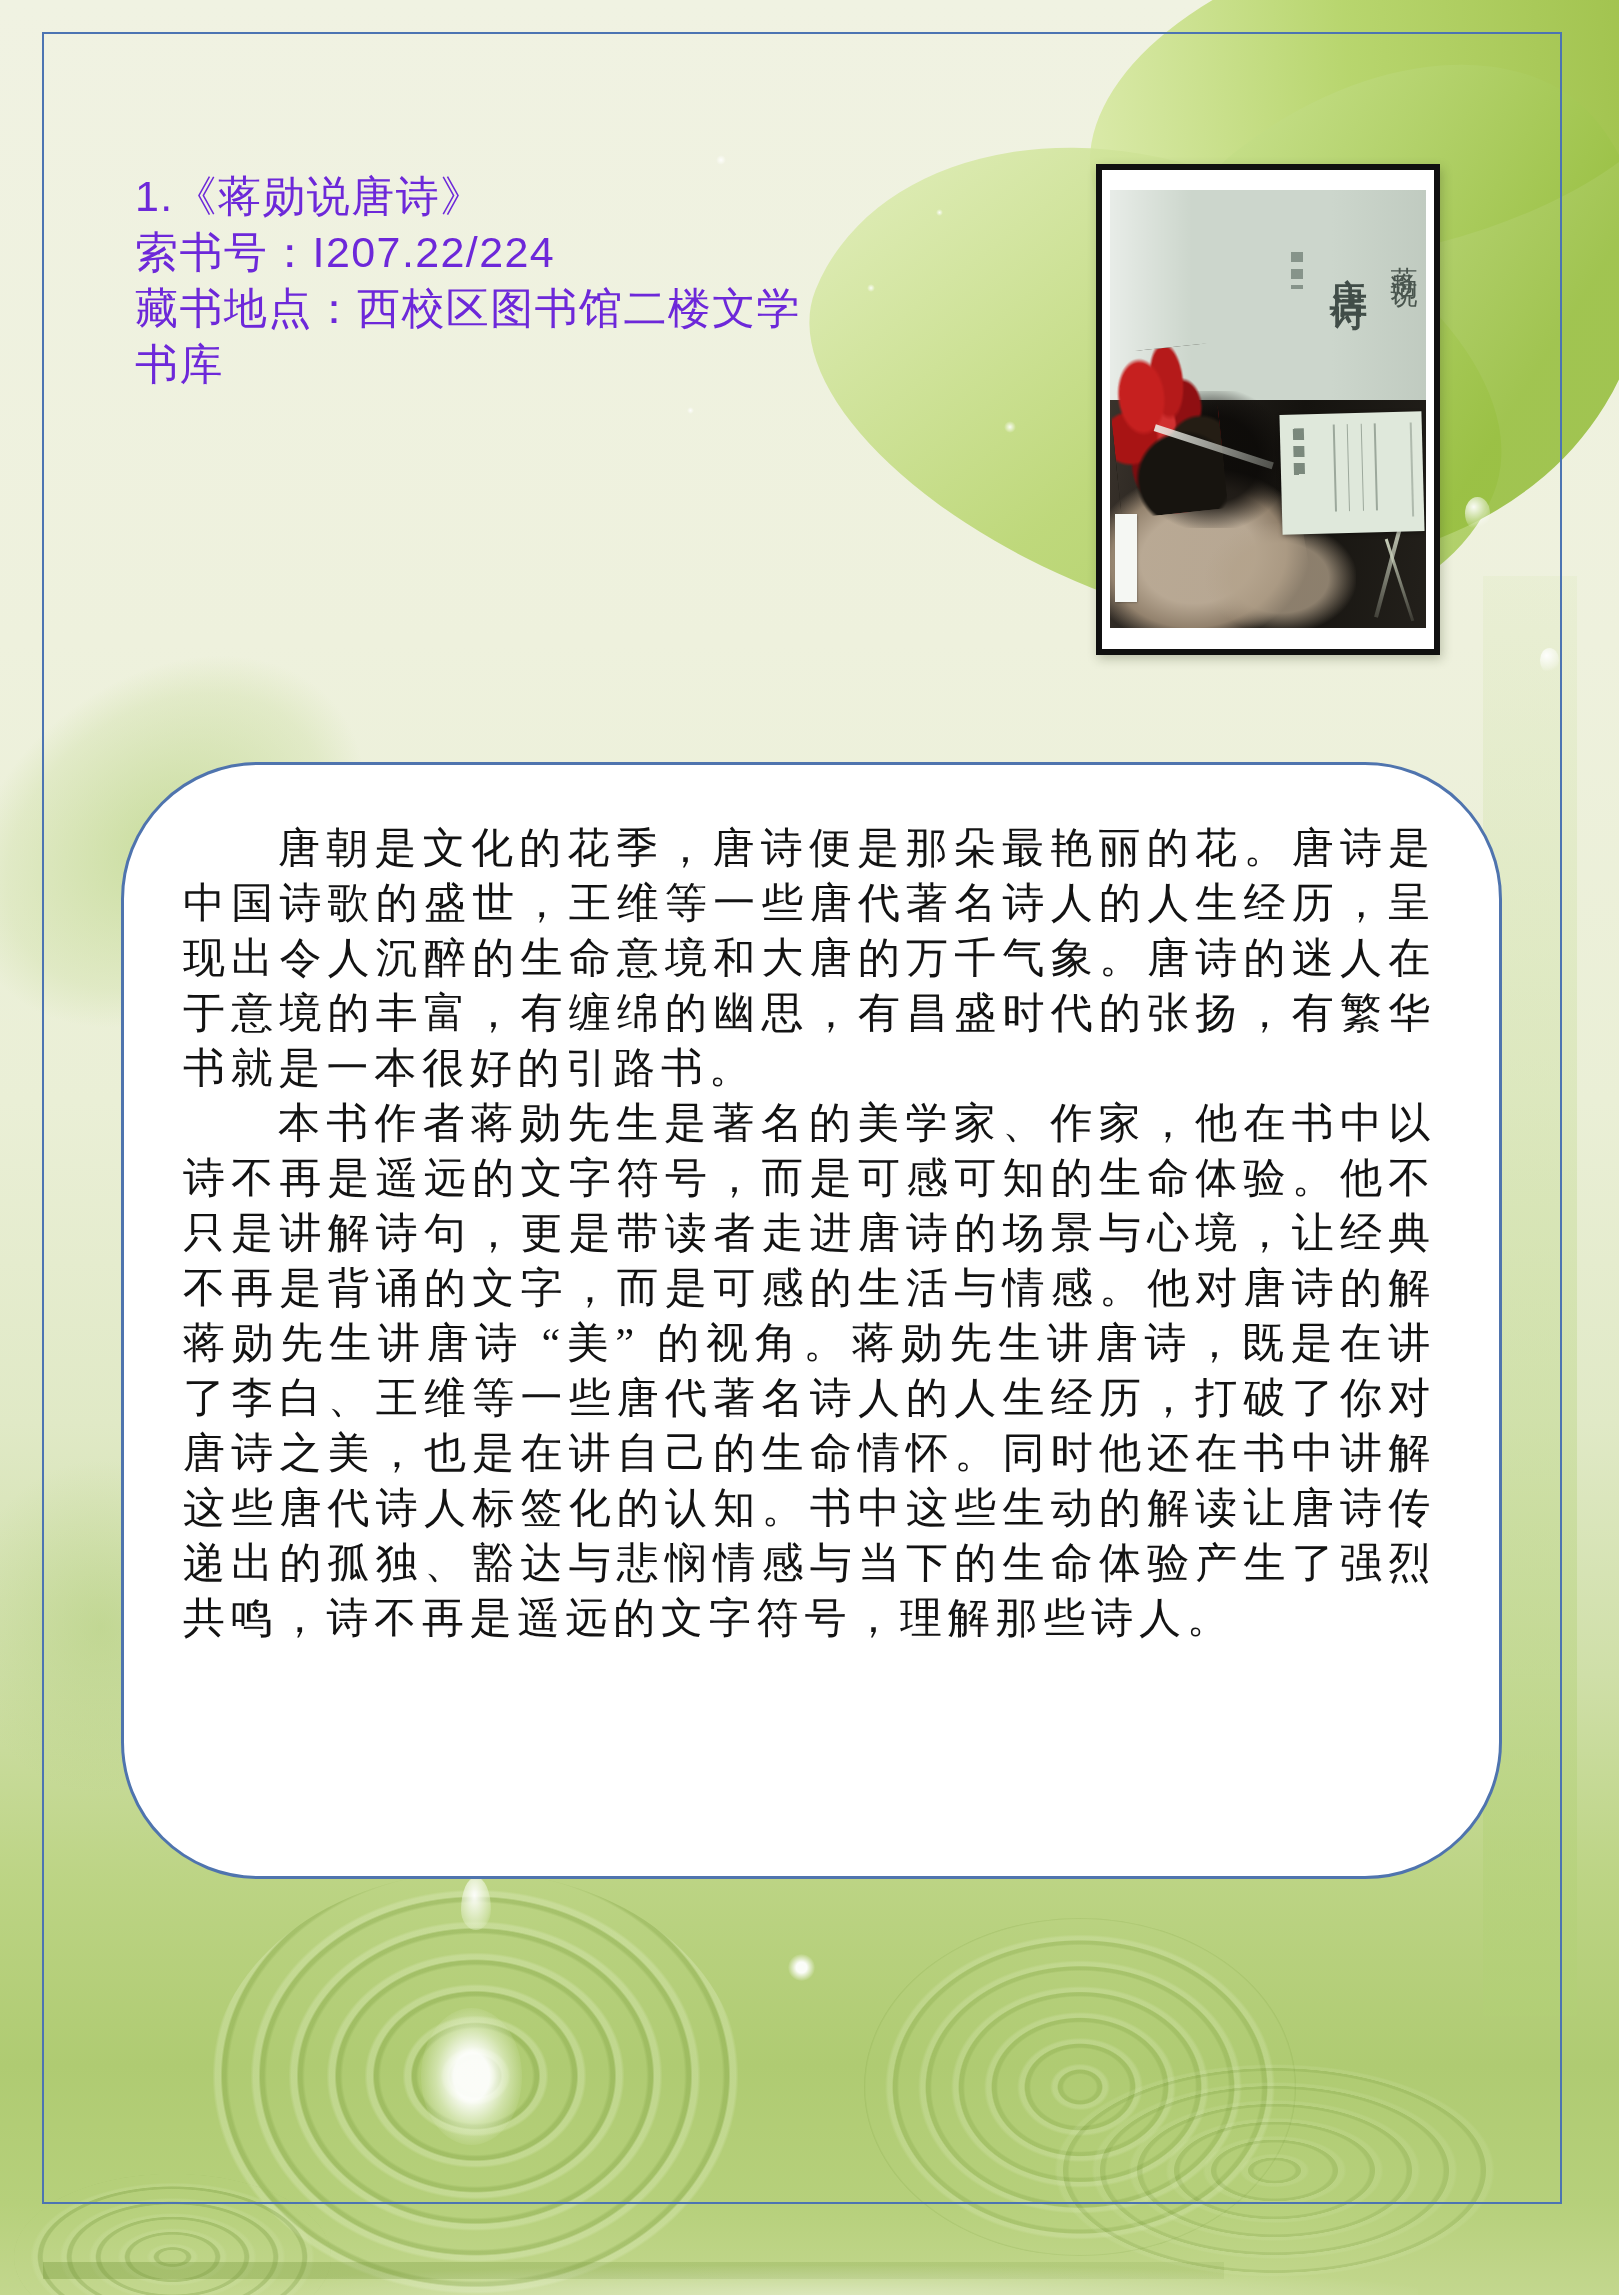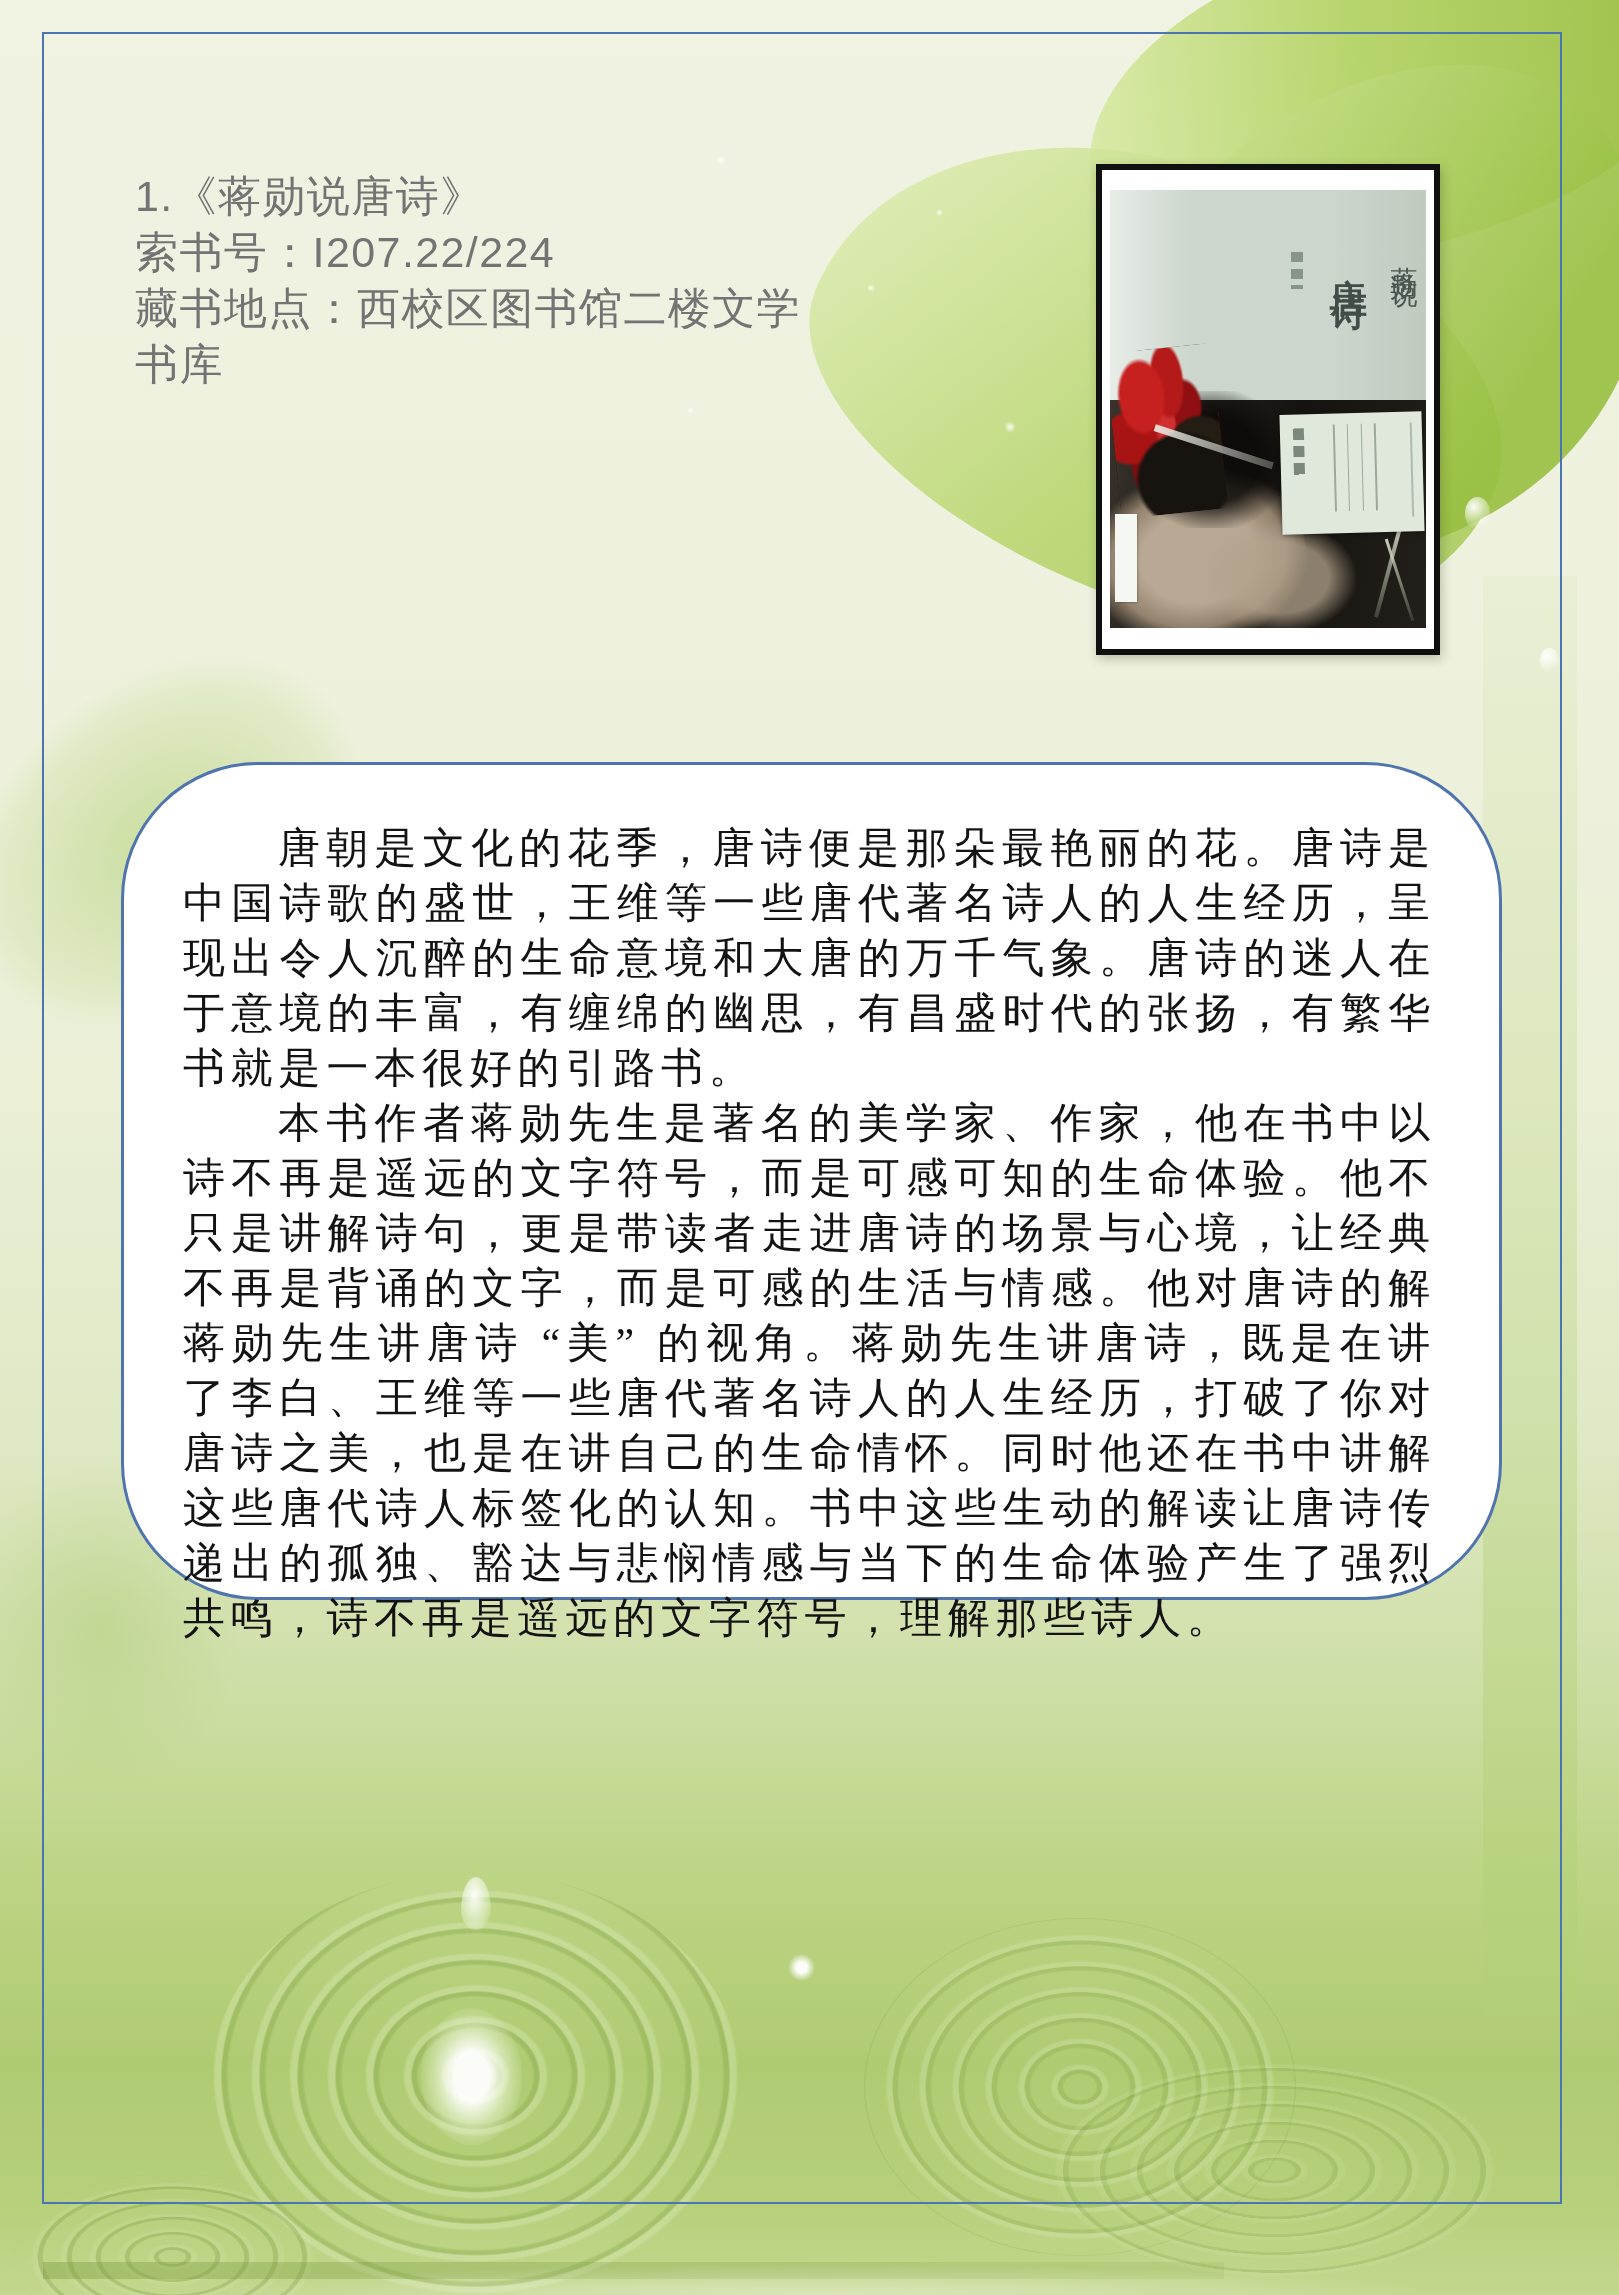--- a/index.html
+++ b/index.html
@@ -57,21 +57,21 @@
   .r-spark{left:788px;top:1954px;width:27px;height:27px;border-radius:50%;z-index:2;
     background:radial-gradient(circle,rgba(255,255,255,.95) 0 28%,rgba(255,255,255,0) 72%);}
   .band-shadow{left:43px;top:2262px;width:1181px;height:17.3px;z-index:2;
     background:linear-gradient(90deg,rgba(118,152,58,.38),rgba(118,152,58,.12));}
   .bottom-glow{left:230px;top:2266px;width:1188px;height:29.5px;z-index:2;
     background:radial-gradient(ellipse at 50% 100%,rgba(255,255,255,.4),transparent 75%);}
   
   .page-border{left:42px;top:32px;width:1520px;height:2172px;box-sizing:border-box;
     border:2.9px solid #4c74b2;z-index:3;}
   
-  .header{left:135px;top:168px;z-index:4;color:#737373;
+  .header{left:135px;top:168px;z-index:4;color:#6d28d9;
     font-size:43px;line-height:56px;letter-spacing:1.4px;}
   
   .book{left:1096px;top:164px;width:344px;height:491px;box-sizing:border-box;
     border:6.5px solid #101010;background:#ffffff;z-index:4;
     box-shadow:2.2px 3.6px 10px rgba(40,50,20,.25);}
   .photo{position:absolute;left:8px;right:8px;top:20px;bottom:21px;
     background:#ccd6cc;overflow:hidden;}
   .cover-fold{position:absolute;left:0;top:0;height:48%;width:26%;
     background:linear-gradient(90deg,rgba(255,255,255,.55),rgba(255,255,255,0));}
   .cover-shade{position:absolute;right:0;top:0;height:48%;width:30%;
@@ -112,21 +112,21 @@
       radial-gradient(ellipse at 55% 20%, #b51a1a 0 18%, transparent 21%),
       radial-gradient(ellipse at 16% 52%, #a81414 0 20%, transparent 23%),
       radial-gradient(ellipse at 45% 46%, #d03030 0 17%, transparent 20%),
       radial-gradient(ellipse at 68% 36%, #8f0f12 0 16%, transparent 19%),
       radial-gradient(ellipse at 33% 70%, #7c0d10 0 18%, transparent 21%);}
   .flower-blade{position:absolute;left:34%;top:60%;width:115%;height:6.5px;transform:rotate(24deg);
     background:linear-gradient(90deg,rgba(235,237,230,.9),rgba(198,204,194,.35));}
   .spine-label{position:absolute;left:1.5%;top:74%;width:7%;height:20%;background:#f5f7f3;
     box-shadow:0.7px 0.7px 2.2px rgba(0,0,0,.4);}
   
-  .desc-box{left:121px;top:762px;width:1381px;height:838px;box-sizing:border-box;
+  .desc-box{left:121px;top:762px;width:1381px;height:1117px;box-sizing:border-box;
     background:#ffffff;border:3.6px solid #4f74ae;border-radius:137px;z-index:4;
     padding:56px 63px 0 59px;}
   .tline{font-family:"Liberation Serif","DejaVu Serif",serif;color:#131313;
     font-size:42px;line-height:55px;letter-spacing:5.8px;
     text-align:justify;text-align-last:justify;white-space:nowrap;white-space:normal;}
   .tline-indent{padding-left:95px;}
   .tline-end{text-align-last:left;}
 </style>
 </head>
 <body>

